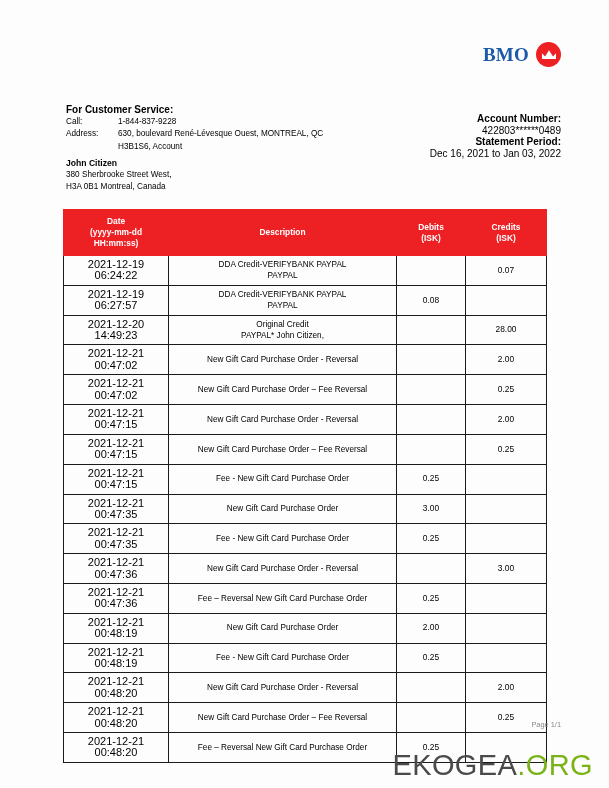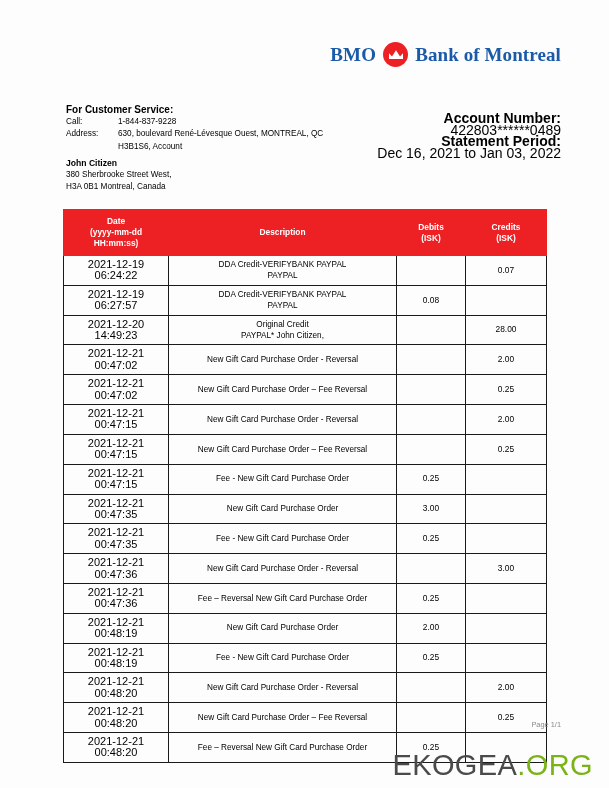--- a/index.html
+++ b/index.html
@@ -62,21 +62,21 @@
   .contact td { padding: 0; vertical-align: top; font-size: 8.2px; line-height: 12.2px; }
   .contact td.lbl { width: 52px; margin-left: 24px; }
   .cust-name { font-weight: bold; font-size: 8.6px; margin-top: 4px; }
 
   
   .account {
     position: absolute;
     right: 48px;
     top: 113px;
     text-align: right;
-    font-size: 14px;
+    font-size: 10px;
     line-height: 11.6px;
   }
   .account .k { font-weight: bold; }
 
   
   .stmt {
     position: absolute;
     left: 63px;
     top: 209px;
     width: 483px;
@@ -136,21 +136,20 @@
 </head>
 <body>
 
 <div class="logo-row">
   <span class="logo-bmo">BMO</span>
   <span class="logo-roundel">
     <svg width="16" height="13" viewBox="0 0 16 13" aria-hidden="true">
       <path d="M1 11 L1 5.2 L4 8.4 L8 2.2 L12 8.4 L15 5.2 L15 11 Z" fill="#ffffff"></path>
     </svg>
   </span>
-  <span class="logo-name">Bank of Montreal</span>
 </div>
 
 <div class="contact">
   <div class="hdr">For Customer Service:</div>
   <table>
     <tbody>
         <tr>
       <td class="lbl">Call:</td>
       <td>1-844-837-9228</td>
     </tr>

